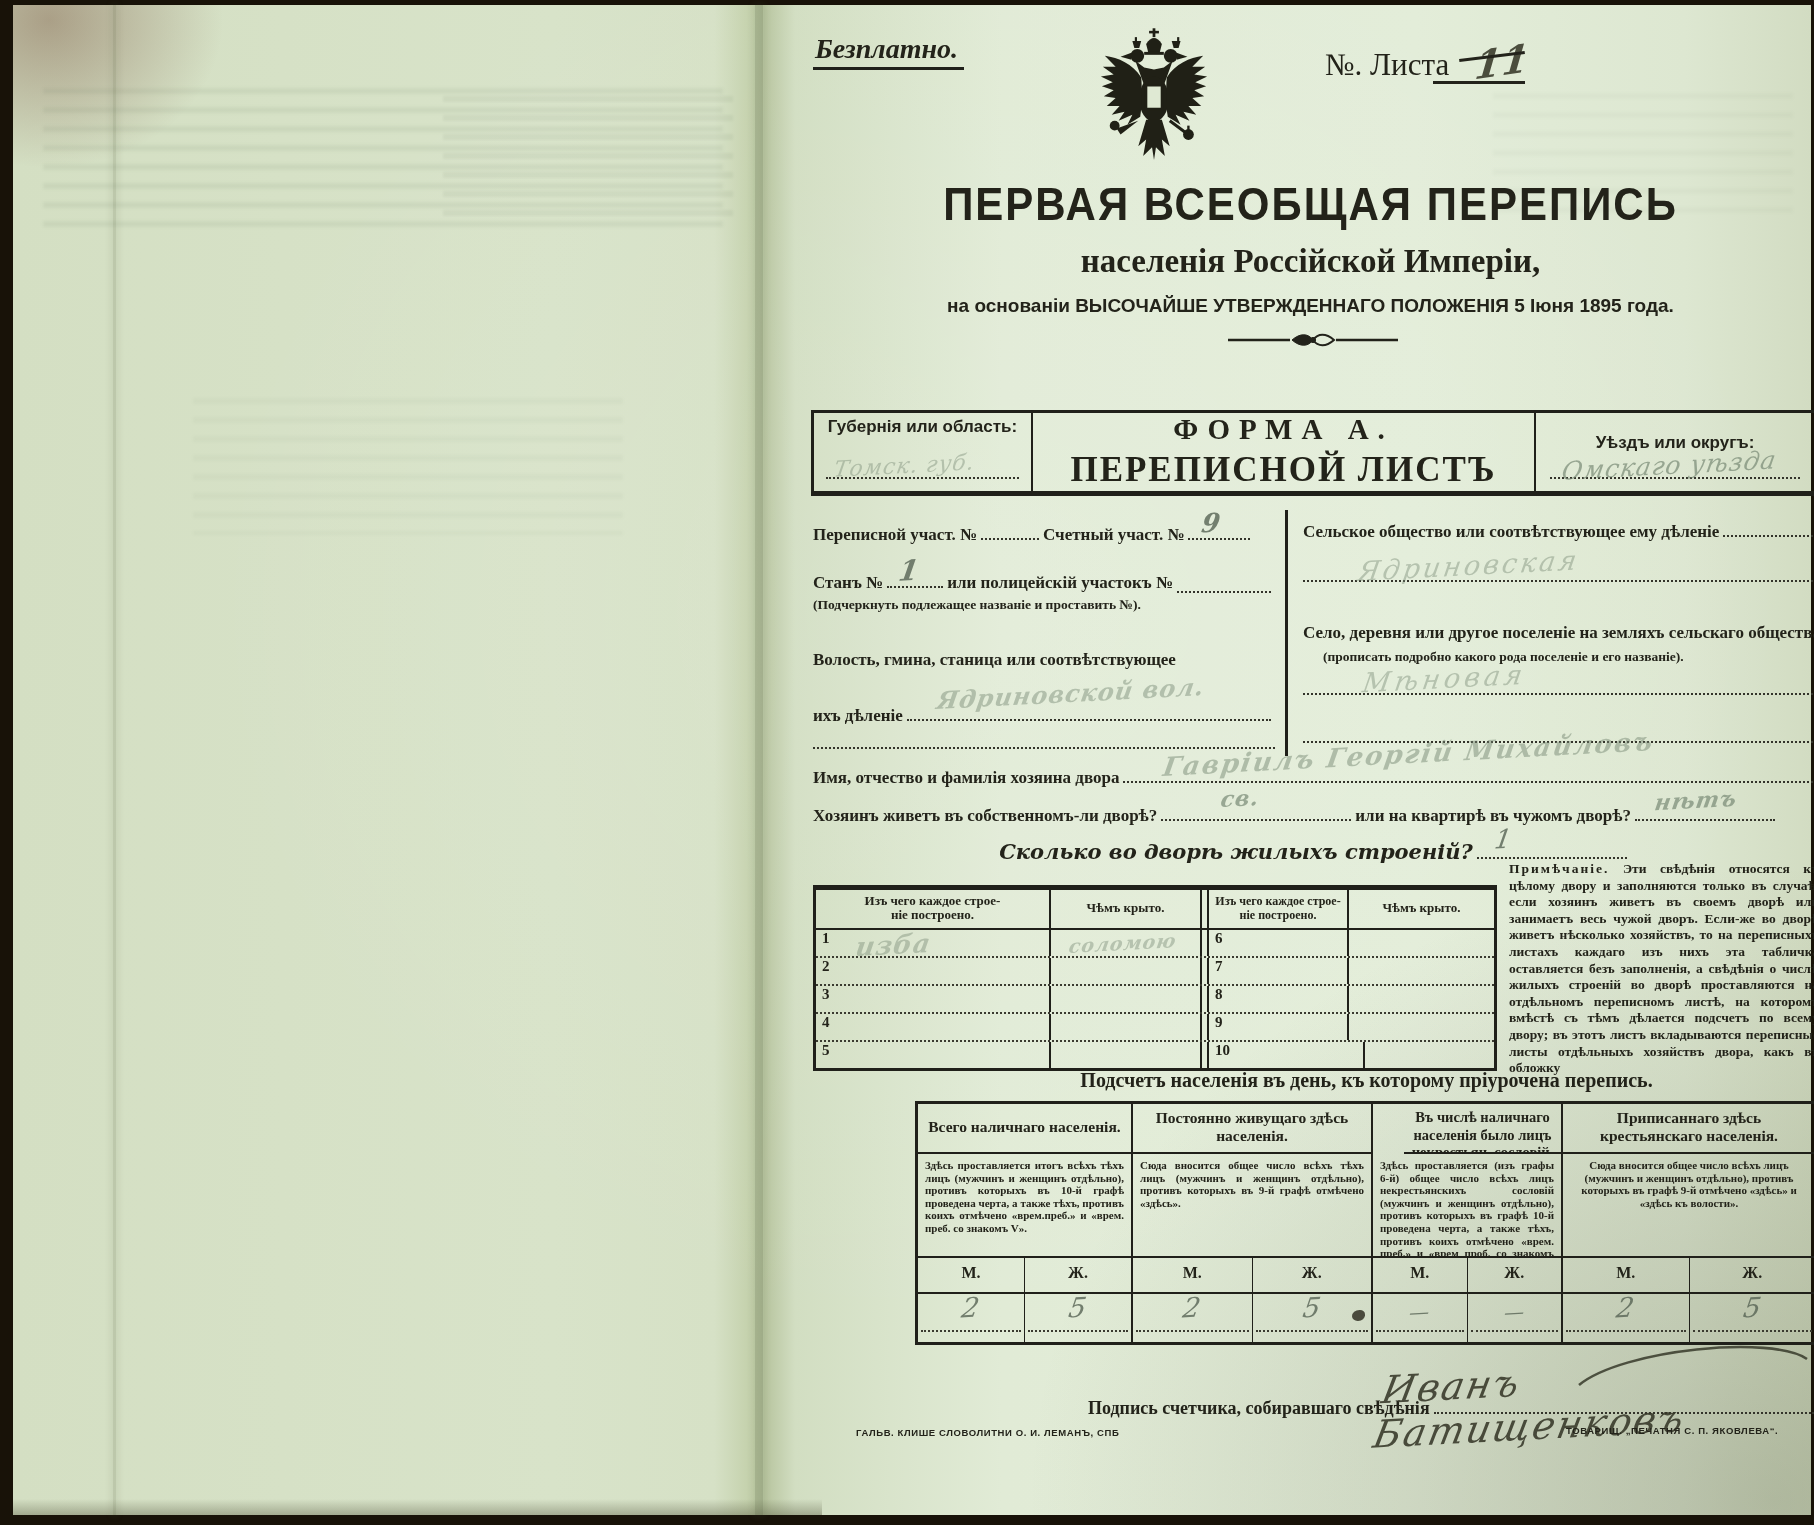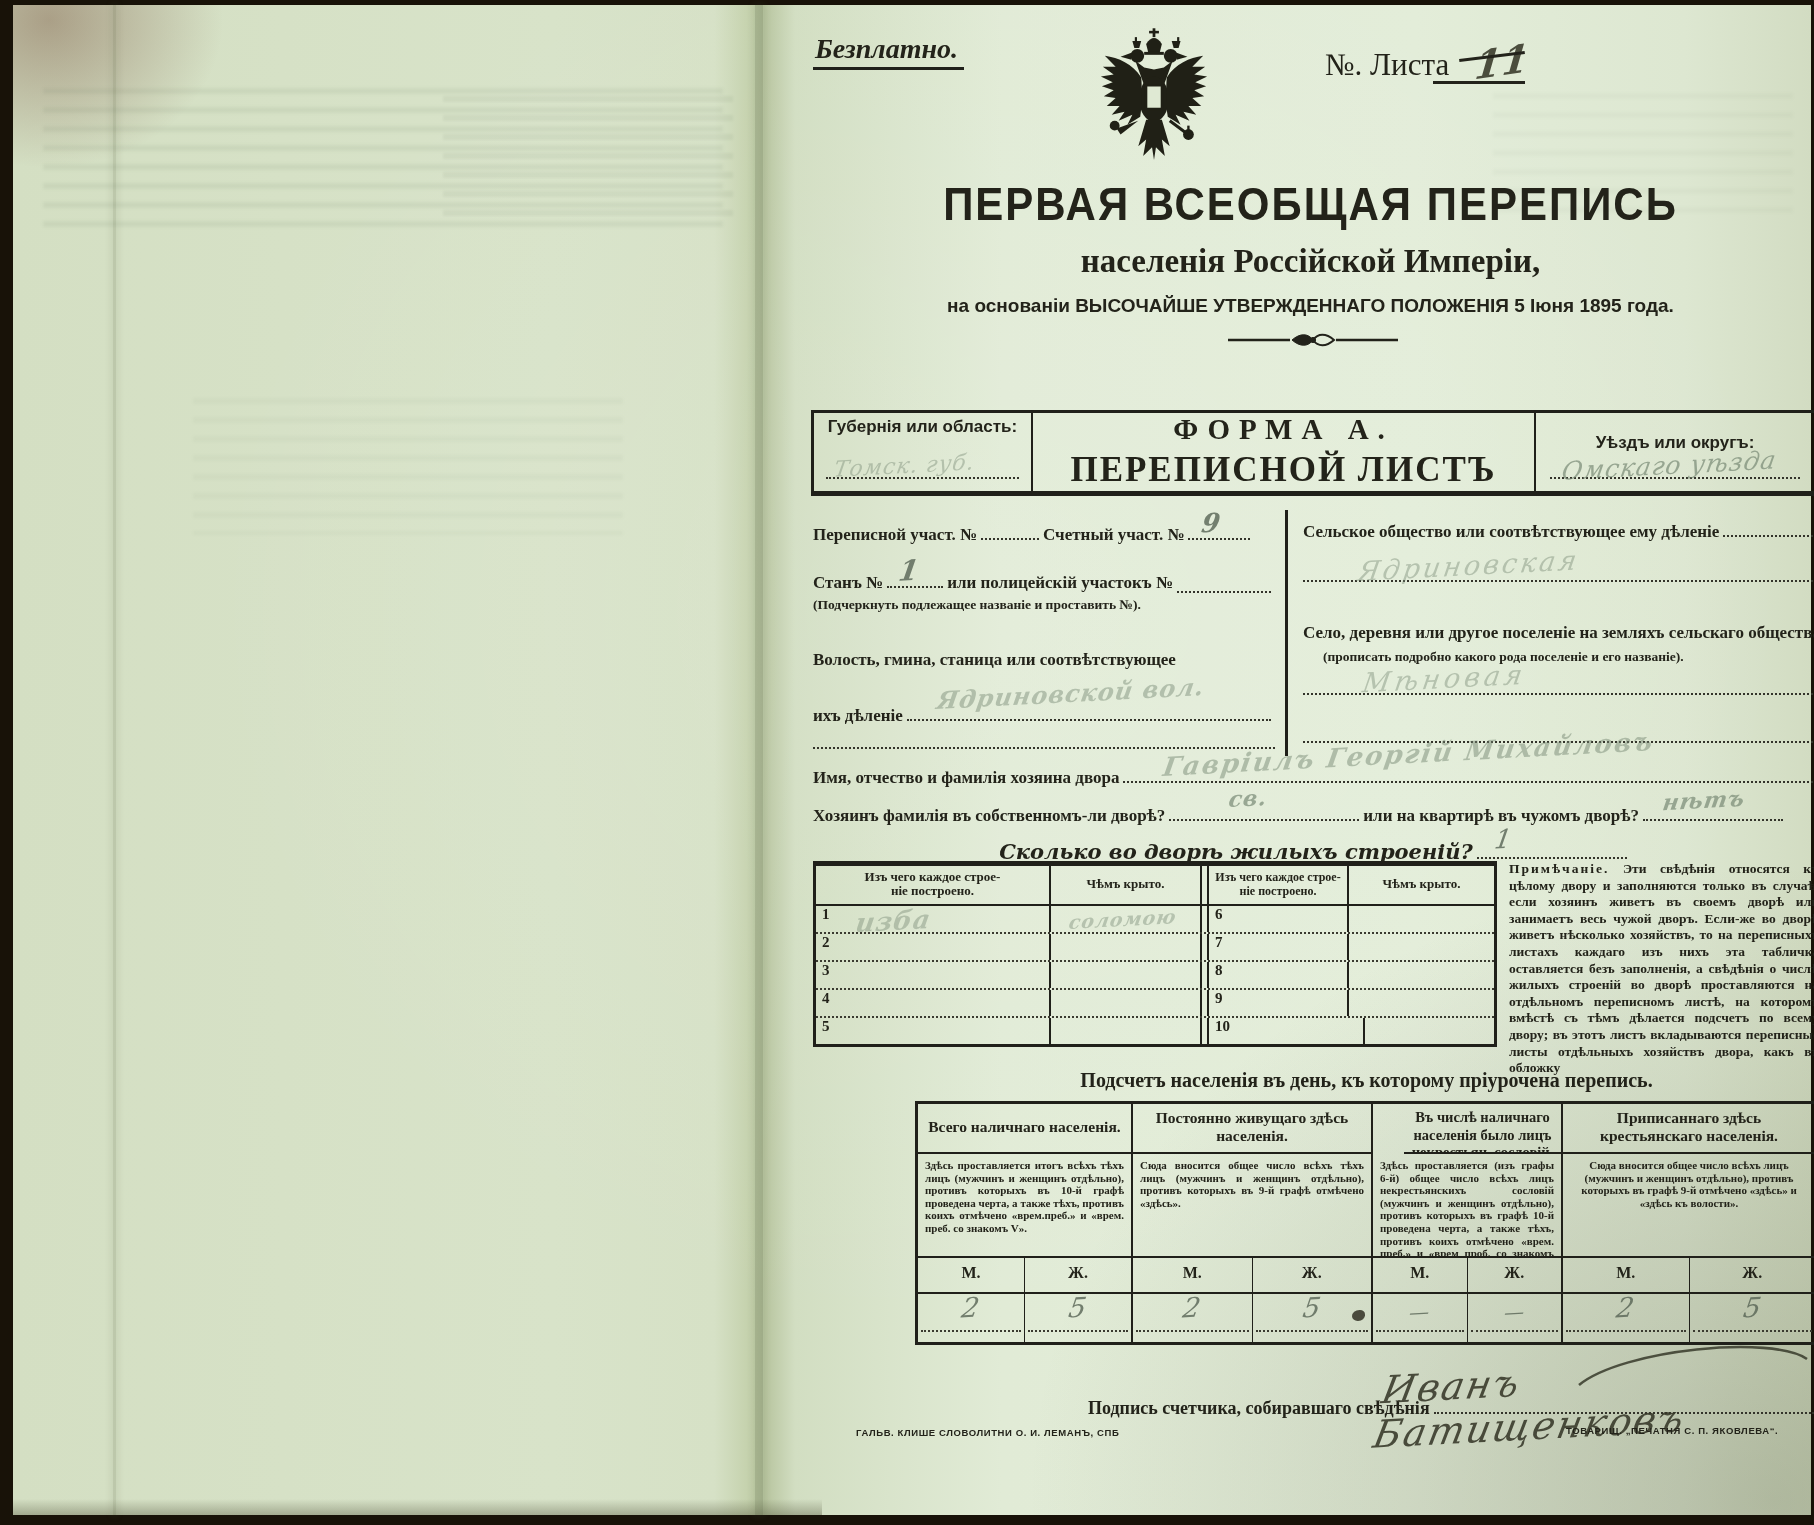--- a/index.html
+++ b/index.html
@@ -28,21 +28,21 @@
   .hand{font-family:"DejaVu Serif",serif;font-style:italic;transform:rotate(-3deg) skewX(-12deg);
         display:inline-block;letter-spacing:1px;}
   .pencil{color:rgba(116,134,114,.68);}
   .pencil2{color:rgba(86,99,84,.8);}
   .ink{color:rgba(53,55,40,.88);}
   
   .hdrrow{position:absolute;left:798px;top:405px;width:1006px;height:86px;display:flex;
           border:3px solid #20201a;border-bottom-width:5px;box-sizing:border-box;}
   .hdrcell{box-sizing:border-box;position:relative;}
   
-  .btable{position:absolute;left:800px;top:856px;width:684px;box-sizing:border-box;
+  .btable{position:absolute;left:800px;top:880px;width:684px;box-sizing:border-box;
           border:3px solid #20201a;border-top-width:5px;font-weight:bold;}
   .btr{display:flex;}
   .btd{box-sizing:border-box;overflow:hidden;position:relative;}
   .bsep{width:9px;border-left:2.5px solid #20201a;border-right:2.5px solid #20201a;box-sizing:border-box;}
   .bhead{font-size:13px;line-height:14px;text-align:center;padding-top:4px;height:40px;box-sizing:border-box;border-bottom:2px solid #20201a;}
   .brow{height:26px;border-bottom:2px dotted #3a3a30;font-size:15px;}
   .brow:last-child{border-bottom:none;}
   .vline{border-right:2px solid #20201a;}
   
   .noteblock{position:absolute;left:1496px;top:856px;width:310px;font-size:13.5px;line-height:16.6px;
@@ -202,21 +202,21 @@
     </div>
     <div class="abs" style="left:1290px;top:736px;width:514px;border-bottom:2px dotted #33332a;"></div>
 
     <div class="abs fieldline" style="left:800px;top:758px;width:1004px;">
       <span>Имя, отчество и фамилія хозяина двора</span>
       <span class="dots">
         <span class="hand pencil" style="position:absolute;left:40px;top:-24px;font-size:26px;opacity:.7;letter-spacing:2px;">Гавріилъ Георгій Михайловъ</span>
       </span>
     </div>
     <div class="abs fieldline" style="left:800px;top:796px;width:1004px;">
-      <span>Хозяинъ фамилія въ собственномъ-ли дворѣ?</span>
+      <span>Хозяинъ живетъ въ собственномъ-ли дворѣ?</span>
       <span class="dots" style="max-width:190px;">
         <span class="hand pencil" style="position:absolute;left:60px;top:-16px;font-size:22px;">св.</span>
       </span>
       <span>или на квартирѣ въ чужомъ дворѣ?</span>
       <span class="dots" style="max-width:140px;">
         <span class="hand pencil" style="position:absolute;left:20px;top:-14px;font-size:22px;">нѣтъ</span>
       </span>
     </div>
     <div class="abs" style="left:800px;top:834px;width:1004px;display:flex;justify-content:center;align-items:baseline;">
       <span class="b" style="font-style:italic;font-size:21px;font-family:'DejaVu Serif',serif;">Сколько во дворѣ жилыхъ строеній?</span>

